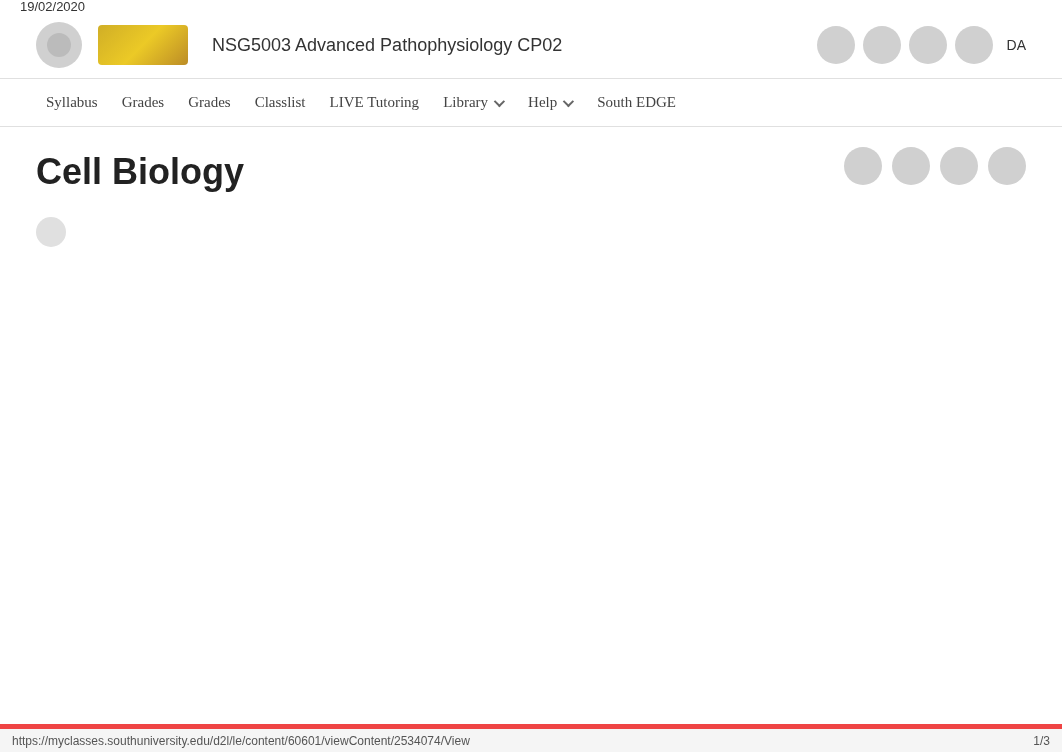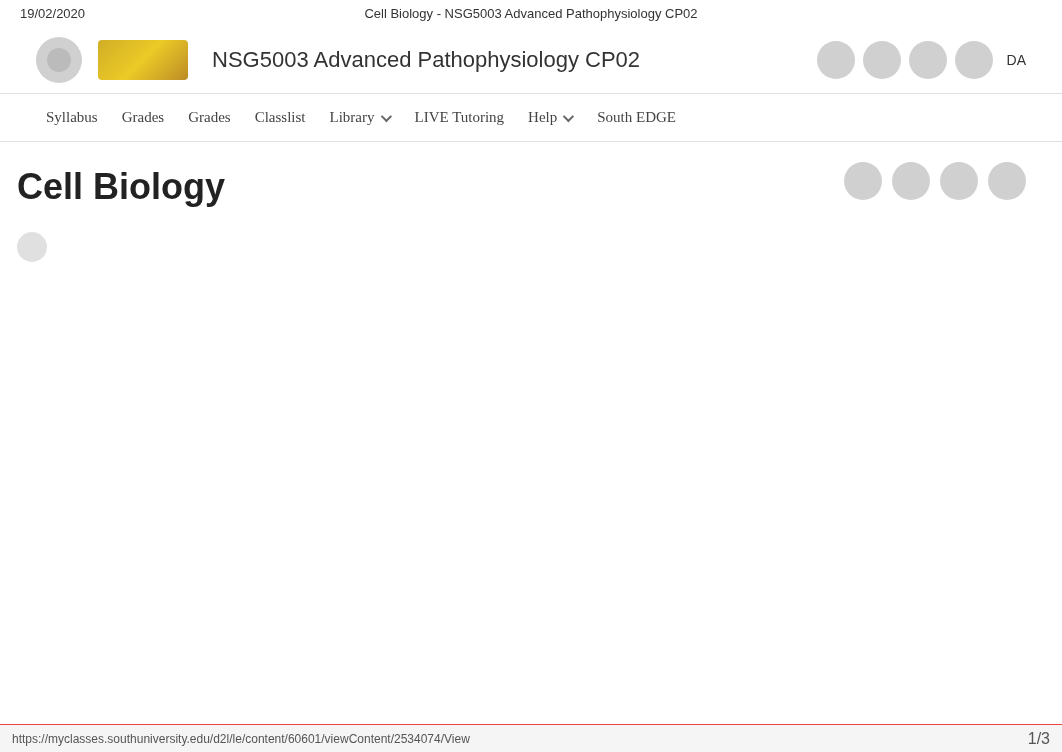--- a/index.html
+++ b/index.html
@@ -66,21 +66,21 @@
 
     .logo-wordmark {
       width: 90px;
       height: 40px;
       background: linear-gradient(135deg, #c8a000 0%, #e8c000 50%, #b07800 100%);
       border-radius: 4px;
       opacity: 0.85;
     }
 
     .course-name {
-      font-size: 22px;
+      font-size: 18px;
       color: #333;
       font-weight: normal;
       margin-left: 8px;
     }
 
     .header-right {
       display: flex;
       align-items: center;
       gap: 8px;
     }
@@ -135,21 +135,21 @@
       display: inline-block;
       width: 6px;
       height: 6px;
       border-right: 2px solid #666;
       border-bottom: 2px solid #666;
       transform: rotate(45deg) translateY(-2px);
     }
 
     
     .page-content {
-      padding: 24px 17px;
+      padding: 24px 36px;
       position: relative;
     }
 
     .page-title {
       font-size: 36px;
       font-weight: 600;
       color: #222;
       margin-bottom: 24px;
     }
 
@@ -183,43 +183,42 @@
 
     
     .bottom-bar {
       position: fixed;
       bottom: 0;
       left: 0;
       right: 0;
       width: 1062px;
       height: 28px;
       background: #f5f5f5;
-      border-top: 1px solid #ef4444;
+      border-top: 5px solid #ef4444;
       display: flex;
       align-items: center;
       justify-content: space-between;
       padding: 0 12px;
     }
 
     .bottom-url {
       font-size: 12px;
       color: #555;
     }
 
     .bottom-pagination {
-      font-size: 16px;
+      font-size: 12px;
       color: #555;
     }
   </style>
 </head>
 <body>
 
 <div class="top-bar">
   <span class="top-date">19/02/2020</span>
-  <span class="top-title">Cell Biology - NSG5003 Advanced Pathophysiology CP02</span>
 </div>
 
 <div class="header">
   <div class="header-left">
     <div class="logo-icon">
       <svg width="26" height="26" viewBox="0 0 26 26" fill="none" xmlns="http://www.w3.org/2000/svg">
         <circle cx="13" cy="13" r="12" fill="#bbb"></circle>
       </svg>
     </div>
     <div class="logo-wordmark"></div>
@@ -241,25 +240,25 @@
   <a class="nav-item">
     <span>Grades</span>
   </a>
   <a class="nav-item">
     <span>Grades</span>
   </a>
   <a class="nav-item">
     <span>Classlist</span>
   </a>
   <a class="nav-item">
+    <span>LIVE Tutoring</span>
+  </a>
+  <a class="nav-item">
     <span>Library</span>
     <span class="nav-chevron"></span>
-  </a>
-  <a class="nav-item">
-    <span>LIVE Tutoring</span>
   </a>
   <a class="nav-item">
     <span>Help</span>
     <span class="nav-chevron"></span>
   </a>
   <a class="nav-item">
     <span>South EDGE</span>
   </a>
 </nav>
 

